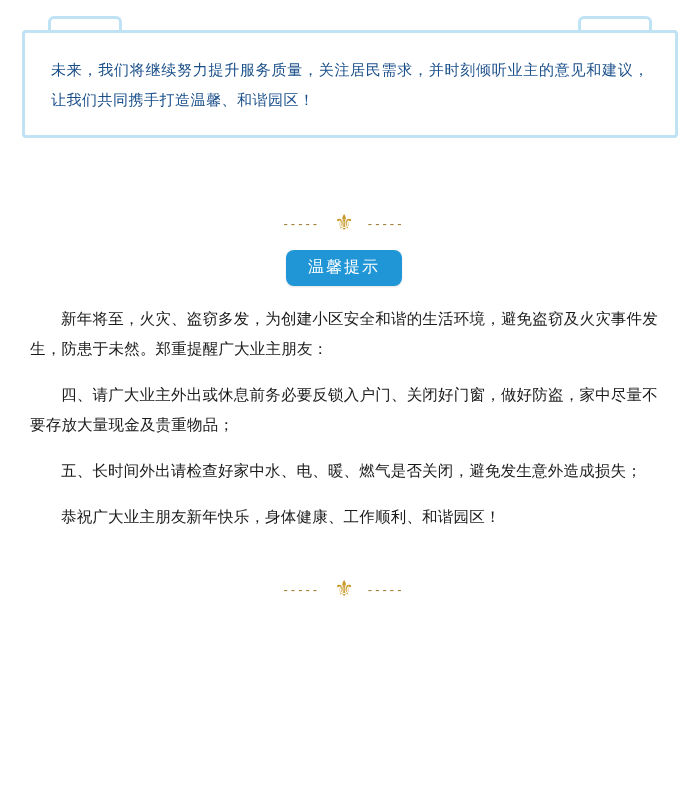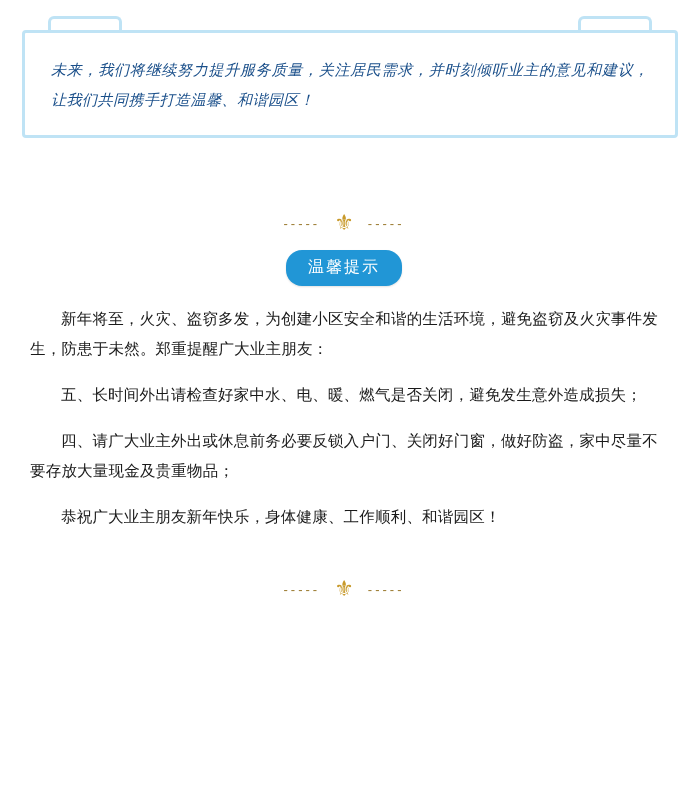--- a/index.html
+++ b/index.html
@@ -19,21 +19,20 @@
     height: 787px;
     background: #ffffff;
     box-sizing: border-box;
   }
 
   
   .quote-wrap {
     position: relative;
     margin: 30px 10px 0 22px;
     padding: 0;
-    font-style: italic;
   }
   .quote-box {
     position: relative;
     border: 3px solid #bfe3f5;
     border-radius: 4px;
     background: #ffffff;
     padding: 22px 26px 20px 26px;
     box-sizing: border-box;
   }
   
@@ -89,21 +88,21 @@
     display: flex;
     justify-content: center;
     margin-top: 16px;
   }
   .badge {
     background: #2196d6;
     color: #ffffff;
     font-size: 16px;
     letter-spacing: 2px;
     padding: 7px 22px 8px 22px;
-    border-radius: 16px;
+    border-radius: 8px;
     font-family: "Liberation Sans", sans-serif;
     box-shadow: 0 1px 2px rgba(0,0,0,0.12);
   }
 
   
   .body {
     margin: 18px 14px 0 14px;
     color: #1a1a1a;
     font-size: 15.5px;
     line-height: 30px;
@@ -141,22 +140,22 @@
     <span class="fleur">⚜</span>
     <span class="dashes">-----</span>
   </div>
 
   <div class="badge-row">
     <div class="badge">温馨提示</div>
   </div>
 
   <div class="body">
     <p>新年将至，火灾、盗窃多发，为创建小区安全和谐的生活环境，避免盗窃及火灾事件发生，防患于未然。郑重提醒广大业主朋友：</p>
+    <p>四、请广大业主外出或休息前务必要反锁入户门、关闭好门窗，做好防盗，家中尽量不要存放大量现金及贵重物品；</p>
     <p>五、长时间外出请检查好家中水、电、暖、燃气是否关闭，避免发生意外造成损失；</p>
-    <p>四、请广大业主外出或休息前务必要反锁入户门、关闭好门窗，做好防盗，家中尽量不要存放大量现金及贵重物品；</p>
     <p>恭祝广大业主朋友新年快乐，身体健康、工作顺利、和谐园区！</p>
   </div>
 
   <div class="ornament bottom-ornament">
     <span class="dashes">-----</span>
     <span class="fleur">⚜</span>
     <span class="dashes">-----</span>
   </div>
 
 </div>

